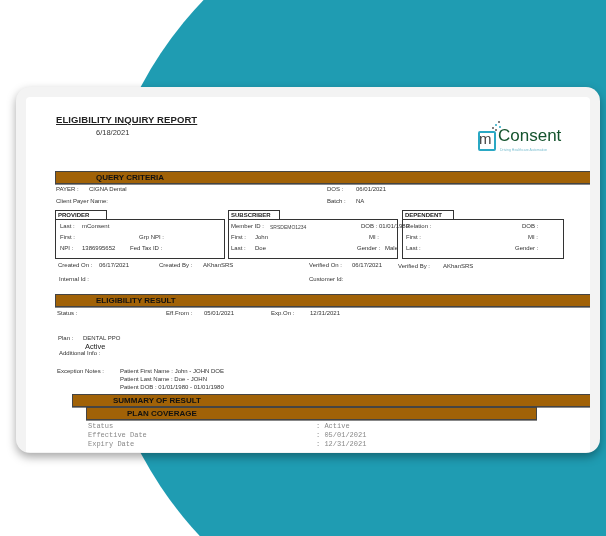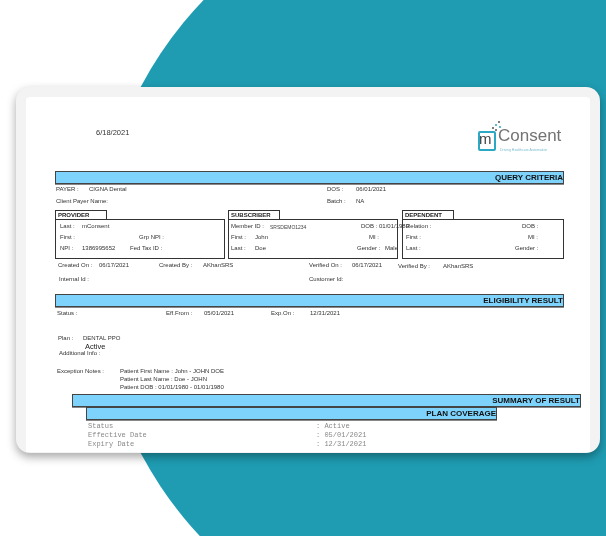--- a/index.html
+++ b/index.html
@@ -6,41 +6,42 @@
   body{width:606px;height:536px;position:relative;overflow:hidden;background:#ffffff;font-family:"Liberation Sans",sans-serif;color:#222;}
   .circle{position:absolute;left:95px;top:-120px;width:780px;height:780px;border-radius:50%;background:#1f9cb2;}
   .card{position:absolute;left:16px;top:87px;width:584px;height:366px;background:#f3f3f3;border-radius:14px;box-shadow:0 4px 10px rgba(0,0,0,0.35);}
   .paper{position:absolute;left:10px;top:10px;width:564px;height:355px;background:#fff;overflow:hidden;border-radius:4px 4px 0 0;}
   .abs{position:absolute;white-space:nowrap;}
   .title{left:30px;top:17px;font-size:9.5px;font-weight:bold;text-decoration:underline;color:#222;letter-spacing:0.1px;}
   .date{left:30px;top:31px;font-size:7.5px;color:#333;padding-left:40px;}
   .logo{left:452px;top:22px;}
   .logo-box{position:absolute;left:0;top:12px;width:14px;height:16px;border:2px solid #2aa8c4;border-radius:2px;}
   .logo-m{position:absolute;left:1px;top:11px;font-size:15px;color:#444;}
-  .logo-text{position:absolute;left:20px;top:7px;font-size:17px;color:#737373;}
+  .logo-text{position:absolute;left:20px;top:7px;font-size:17px;color:#14532d;}
   .logo-tag{position:absolute;left:22px;top:29px;font-size:3.5px;color:#7bbfd0;}
   .dots{position:absolute;left:14px;top:2px;width:10px;height:10px;}
   .dots span{position:absolute;width:2px;height:2px;background:#555;border-radius:50%;}
-  .bar{position:absolute;background:#7dd3fc;border:1.5px solid #444;box-shadow:0 1px 0 #888;font-size:8px;font-weight:bold;text-align:right;line-height:11px;height:11px;color:#111;}
+  .bar{position:absolute;background:#a16207;border:1.5px solid #444;box-shadow:0 1px 0 #888;font-size:8px;font-weight:bold;text-align:left;line-height:11px;height:11px;color:#111;padding-left:40px;}
   .lbl{font-size:6px;color:#333;}
   .val{font-size:6px;color:#333;}
   .sm{font-size:5px;color:#444;}
   .box{position:absolute;border:1.5px solid #333;}
   .boxhdr{position:absolute;border:1.5px solid #333;border-bottom:none;font-size:6px;font-weight:bold;padding:1px 2px;line-height:7px;height:7px;background:#fff;}
   .mono{font-family:"Liberation Mono",monospace;font-size:7px;color:#888;}
   .bold8{font-size:7.5px;color:#222;}
 </style>
 </head>
 <body>
 
 <div class="circle"></div>
 
 <div class="card">
   <div class="paper">
 
+    <div class="abs title">ELIGIBILITY INQUIRY REPORT</div>
     <div class="abs date">6/18/2021</div>
 
     <div class="abs logo">
       <div class="dots">
         <span style="left:0;top:6px;"></span>
           <span style="left:3px;top:3px;background:#2aa8c4"></span>
           <span style="left:6px;top:0;"></span>
           <span style="left:7px;top:5px;background:#2aa8c4"></span>
           <span style="left:3px;top:8px;"></span>
       </div>

